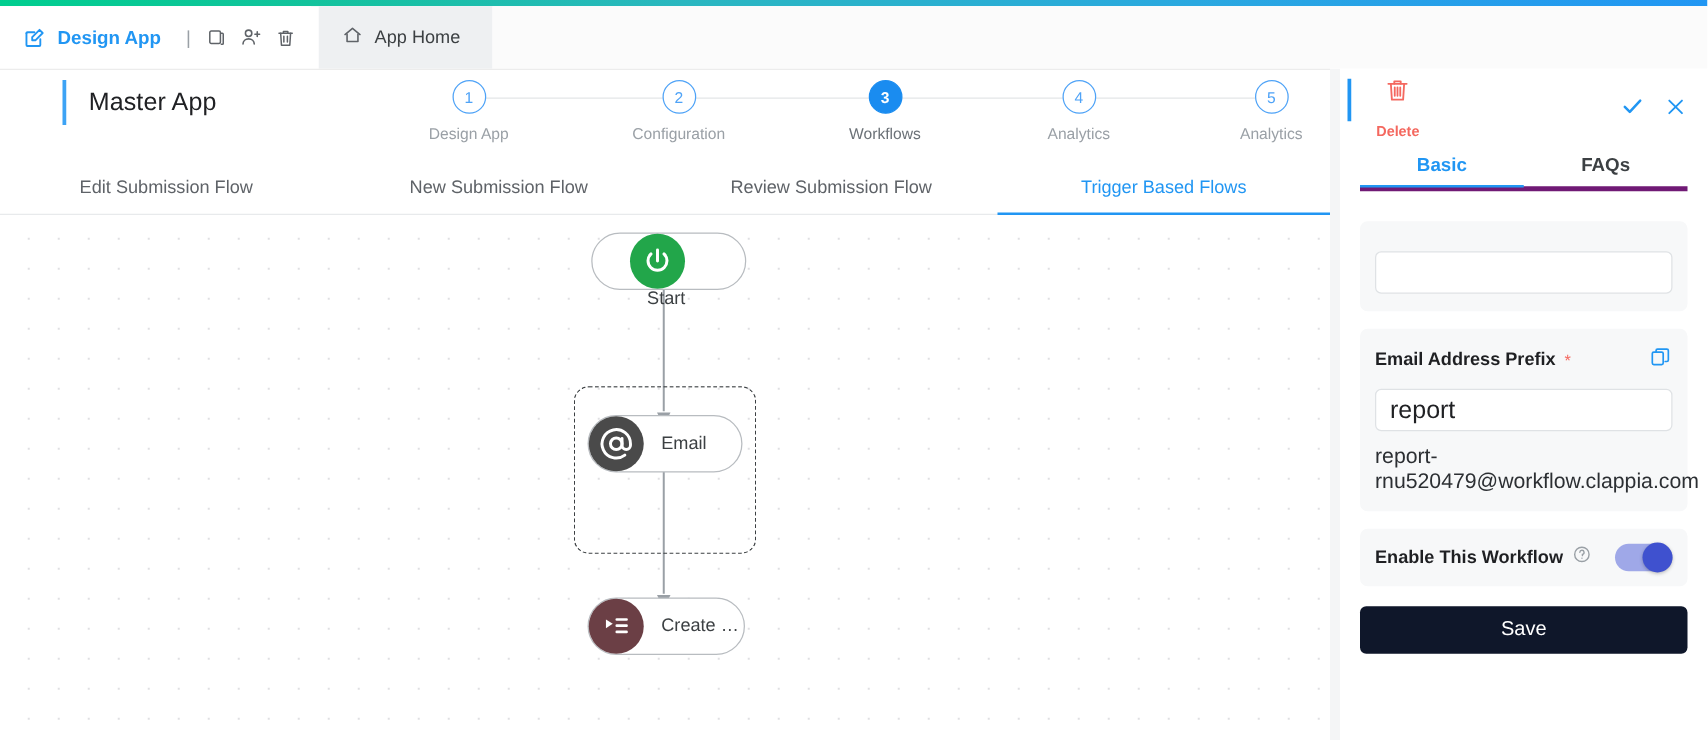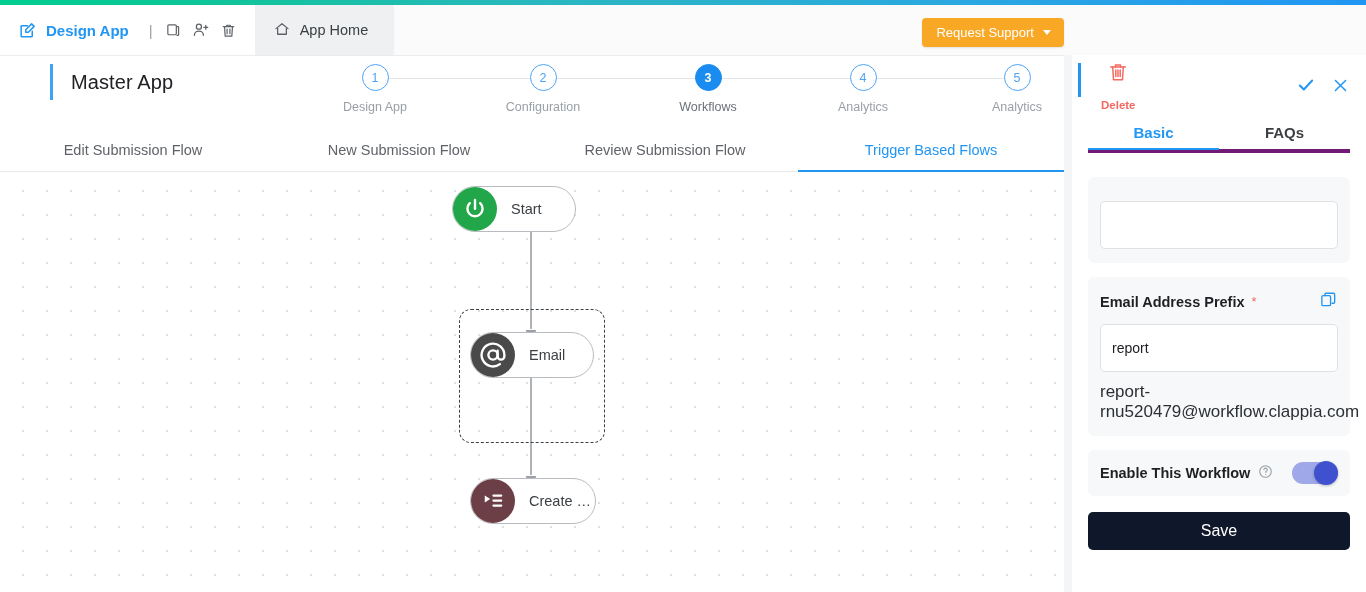--- a/index.html
+++ b/index.html
@@ -175,23 +175,23 @@
   }
 
   .rp-body { padding: 14px 16px 0 16px; display: flex; flex-direction: column; gap: 14px; }
   .field-card { background: #f7f8f9; border-radius: 6px; padding: 13px 12px 14px 12px; }
   .field-label-row { display: flex; align-items: center; gap: 7px; }
   .field-label { font-size: 14.5px; color: #1f2023; font-weight: bold; }
   .req-star { color: #f4685f; font-size: 13px; }
   .help-icon { flex: 0 0 15px; }
   .copy-icon { margin-left: auto; cursor: pointer; }
   .txt-input {
-    margin-top: 11px; width: 100%; height: 48px;
+    margin-top: 11px; width: 100%; height: 34px;
     background: #ffffff; border: 1px solid #dfe2e5; border-radius: 5px;
-    padding: 0 11px; font-size: 14px; color: #202124;
+    padding: 0 11px; font-size: 20px; color: #202124;
     font-family: "Liberation Sans", sans-serif;
   }
   .hint-text { margin-top: 10px; font-size: 17px; color: #2c2f33; }
 
   .toggle-card {
     background: #f7f8f9; border-radius: 6px; padding: 12px 12px;
     display: flex; align-items: center; gap: 8px;
   }
   .toggle-label { font-size: 14.5px; color: #1f2023; font-weight: bold; }
   .switch {
@@ -261,24 +261,20 @@
         <svg width="18" height="18" viewBox="0 0 24 24" fill="none" stroke="#5f6368" stroke-width="1.7" stroke-linecap="round" stroke-linejoin="round">
           <path d="M4 11.5 12 5l8 6.5"></path>
           <path d="M6.2 11.2V19h11.6v-7.8"></path>
         </svg>
       </span>
       <span>App Home</span>
     </div>
 
     <div class="header-spacer"></div>
 
-    <button class="req-support">
-      <span>Request Support</span>
-      <span class="caret-down"></span>
-    </button>
   </div>
 
   <div class="body">
 
     <div class="left-pane">
 
       <div class="title-stepper">
         <div class="title-wrap">
           <div class="left-accent"></div>
           <div class="master-title">Master App</div>
@@ -328,21 +324,21 @@
           <polygon points="11,110 5.6,99 16.4,99" fill="#9aa0a6"></polygon>
         </svg>
 
         <svg class="edge" style="left:520px; top:205px;" width="24" height="114">
           <line x1="11" y1="0" x2="11" y2="98" stroke="#9aa0a6" stroke-width="1.6"></line>
           <polygon points="11,110 5.6,99 16.4,99" fill="#9aa0a6"></polygon>
         </svg>
 
         <div class="sel-box" style="left:459px; top:137px; width:146px; height:134px;"></div>
 
-        <div class="node" style="left:452px; top:14px; width:124px;">
+        <div class="node" style="left:473px; top:14px; width:124px;flex-direction:column;">
           <div class="node-icon" style="background:#22a64a;">
             <svg width="26" height="26" viewBox="0 0 24 24" fill="none" stroke="#ffffff" stroke-width="2.2" stroke-linecap="round" stroke-linejoin="round">
               <path d="M12 3.6v8.2"></path>
               <path d="M7.2 6.6a7 7 0 1 0 9.6 0"></path>
             </svg>
           </div>
           <div class="node-label">Start</div>
         </div>
 
         <div class="node" style="left:470px; top:160px; width:124px;">

